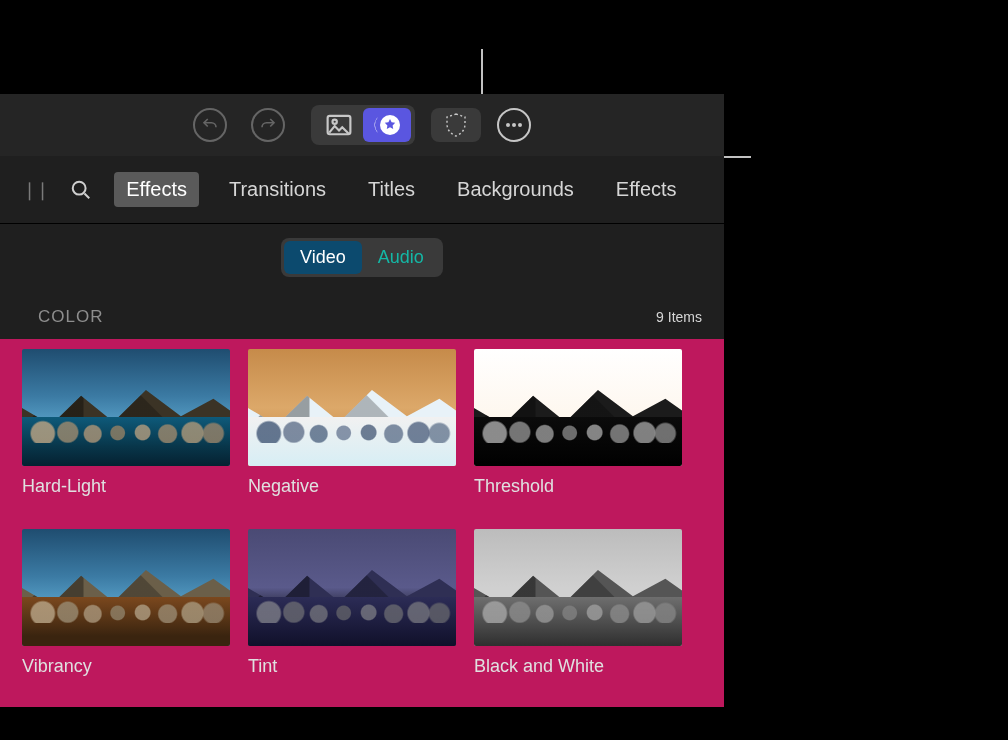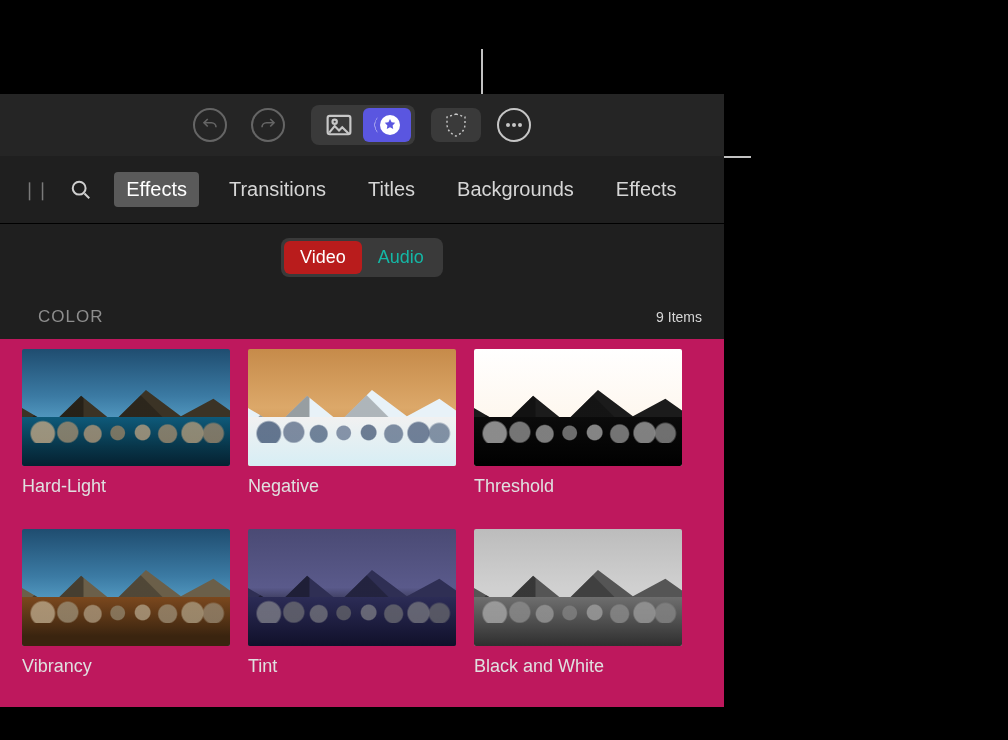--- a/index.html
+++ b/index.html
@@ -104,21 +104,21 @@
       padding: 3px;
     }
     .media-seg .mbtn {
       padding: 6px 16px;
       font-size: 18px;
       color: #14b8a6;
       border-radius: 6px;
       cursor:pointer;
     }
     .media-seg .mbtn.active {
-      background: #b91c1c;
+      background: #0c4a6e;
       color: #fff;
     }
     .section-head {
       display:flex;
       justify-content: space-between;
       align-items: center;
       padding: 24px 22px 12px;
       margin-left: 16px;
     }
     .section-head .title {

